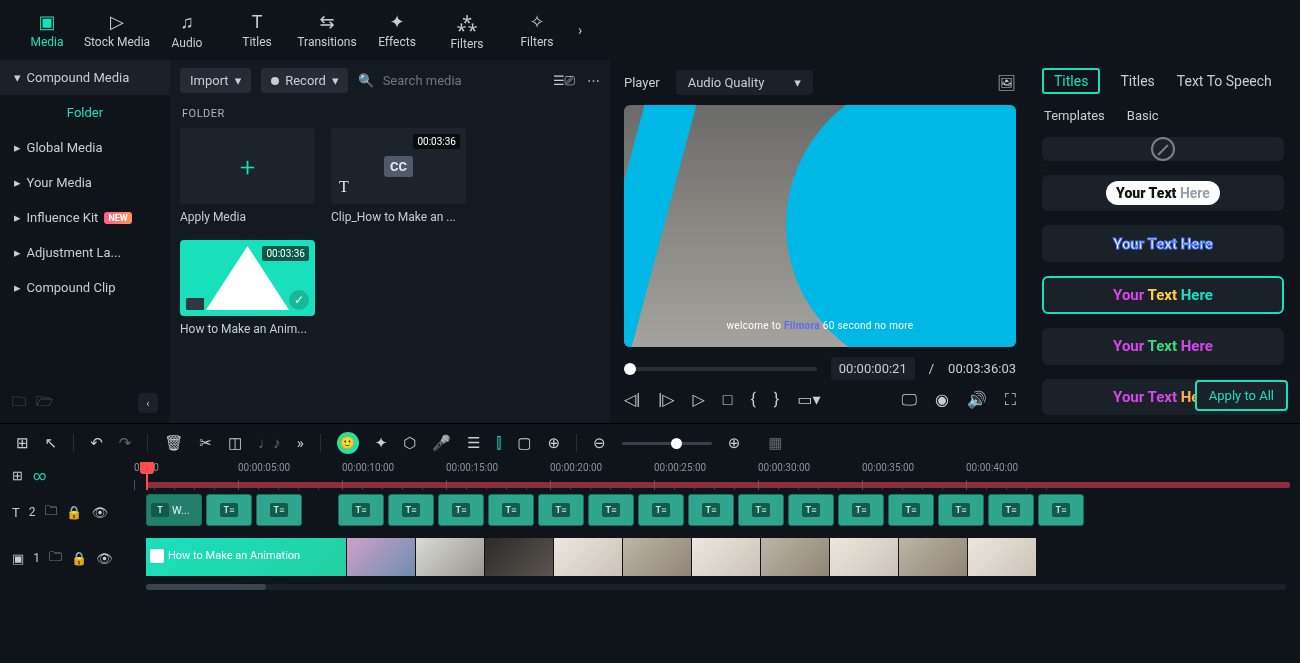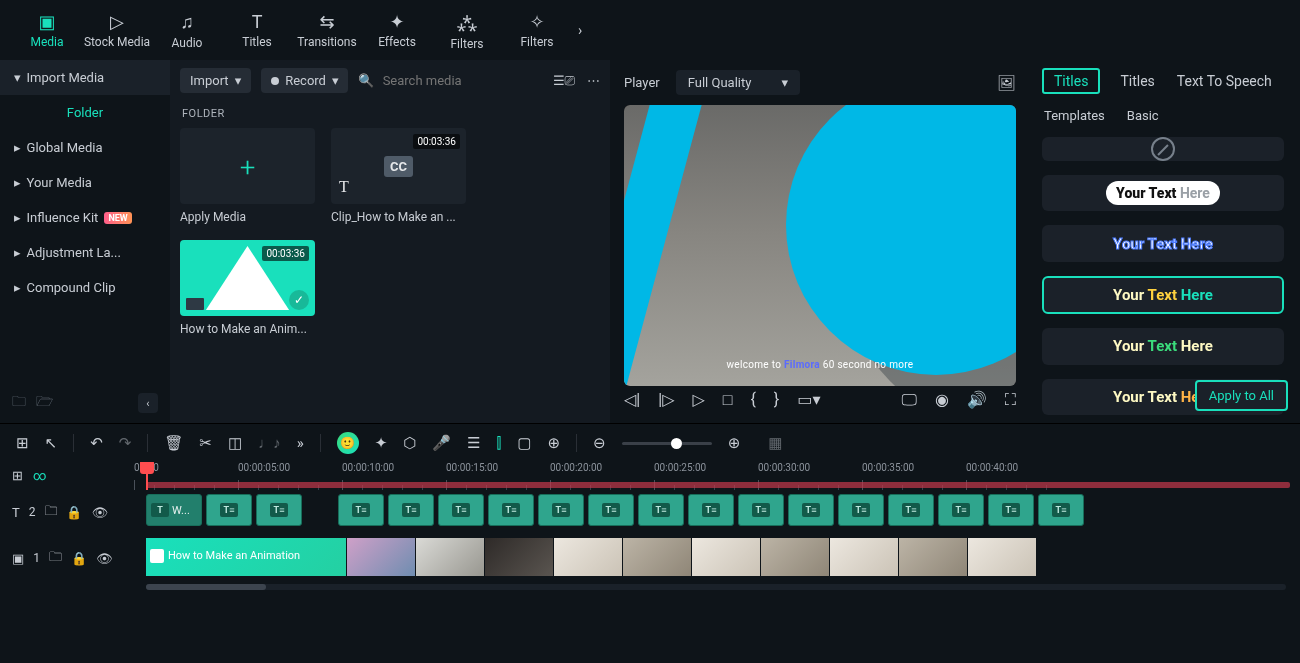--- a/index.html
+++ b/index.html
@@ -68,21 +68,21 @@
 .rp-subtabs { display:flex; gap:18px; align-items:center; margin-bottom:10px; }
 .rp-subtab { font-size:13px; padding:4px 2px; cursor:pointer; }
 .title-list { flex:1; overflow:hidden; display:flex; flex-direction:column; gap:14px; padding-right:4px; }
 .title-card { height:70px; background:#1b2129; border-radius:6px; display:flex; align-items:center; justify-content:center; cursor:pointer; font-weight:bold; font-size:15px; position:relative; }
 .title-card.small { height:44px; }
 .title-card.selected { border:2px solid #19e0bc; }
 .title-card .forbid { width:24px; height:24px; border:2px solid #77808b; border-radius:50%; position:relative; }
 .title-card .forbid::after { content:""; position:absolute; left:3px; right:3px; top:50%; height:2px; background:#77808b; transform:rotate(-45deg); }
 .yt-pill { background:#fff; color:#111; padding:4px 10px; border-radius:12px; font-size:14px; }
 .yt-pill .gray { color:#9aa0a6; }
-.t-white { color:#fef9c3; } .t-yellow{color:#ffd23f;} .t-teal{color:#19e0bc;} .t-green{color:#3bdc7c;} .t-yellow2{color:#ffb347;}
+.t-white { color:#d946ef; } .t-yellow{color:#ffd23f;} .t-teal{color:#19e0bc;} .t-green{color:#3bdc7c;} .t-yellow2{color:#ffb347;}
 .outline-blue span{ -webkit-text-stroke:1px #4b7bff; color:#fff; }
 .apply-all { position:absolute; right:12px; bottom:12px; border:2px solid #19e0bc; color:#19e0bc; padding:6px 12px; border-radius:4px; font-size:13px; cursor:pointer; background:#1a2129; }
 
 .arrow-annot { position:absolute; width:180px; height:2px; background:#19e0bc; transform:rotate(-55deg); right:-40px; bottom:-140px; pointer-events:none; }
 .arrow-annot::after { content:""; position:absolute; right:-2px; top:-4px; border:5px solid transparent; border-left-color:#19e0bc; }
 
 .timeline { height:240px; background:#0e1419; display:flex; flex-direction:column; border-top:1px solid #000; position:relative; }
 .tl-toolbar { display:flex; align-items:center; gap:16px; padding:8px 16px; font-size:15px; color:#c8cdd4; }
 .tl-tool { cursor:pointer; }
 .tl-tool.dim { opacity:0.45; }
@@ -165,21 +165,21 @@
       <span>Filters</span>
     </div>
   <span class="chev-right">›</span>
 </div>
 
 <div class="main-area">
 
   <div class="left-panel">
     <div class="sidebar-item header">
         <span>▾</span>
-        <span>Import Media</span>
+        <span>Compound Media</span>
       </div>
     <div class="sidebar-item active">
         <span>Folder</span>
       </div>
     <div class="sidebar-item">
         <span>▸</span>
         <span>Global Media</span>
       </div>
     <div class="sidebar-item">
         <span>▸</span>
@@ -250,33 +250,41 @@
         </div>
         <div class="thumb-label">How to Make an Anim...</div>
       </div>
     </div>
   </div>
 
   <div class="player-panel" style="position:relative">
     <div class="player-head">
       <span>Player</span>
       <div class="quality-select">
-          <span>Full Quality</span>
+          <span>Audio Quality</span>
           <span>▾</span>
         </div>
       <span class="player-img-btn">🖼</span>
     </div>
     <div class="player-video">
       <div class="pv-bg"></div>
         <div class="pv-circle2"></div>
         <div class="pv-circle"></div>
         <div class="pv-blue"></div>
       <div class="pv-caption">
         <span class="c1">welcome to </span><span class="c2">Filmora </span><span class="c1">60 second no more</span>
       </div>
+    </div>
+    <div class="player-seek">
+      <div class="seek-track">
+          <div class="seek-dot"></div>
+        </div>
+      <span class="tc-cur">00:00:00:21</span>
+      <span class="timecode">/</span>
+      <span class="timecode">00:03:36:03</span>
     </div>
     <div class="player-ctrls">
       <span class="pc-icon">◁|</span>
       <span class="pc-icon">|▷</span>
       <span class="pc-icon">▷</span>
       <span class="pc-icon">□</span>
       <span class="pc-icon">{</span>
       <span class="pc-icon">}</span>
       <span class="pc-icon">▭▾</span>
       <span class="pc-spacer"></span>

